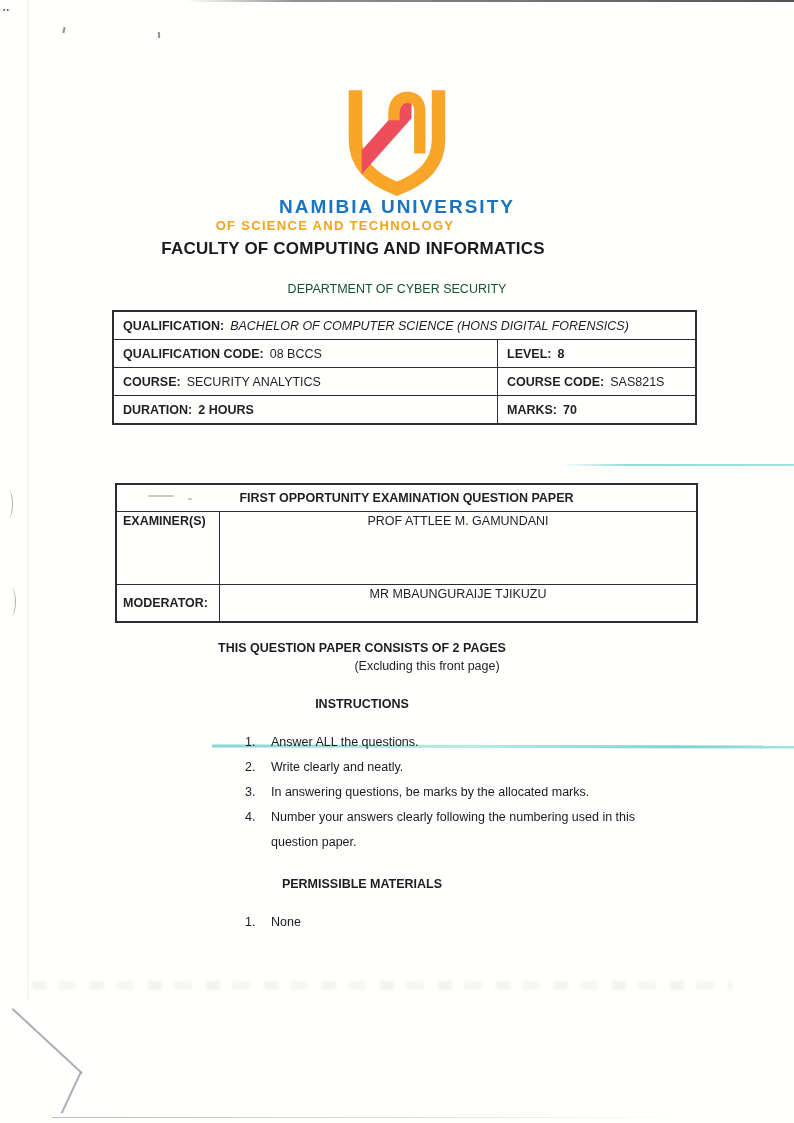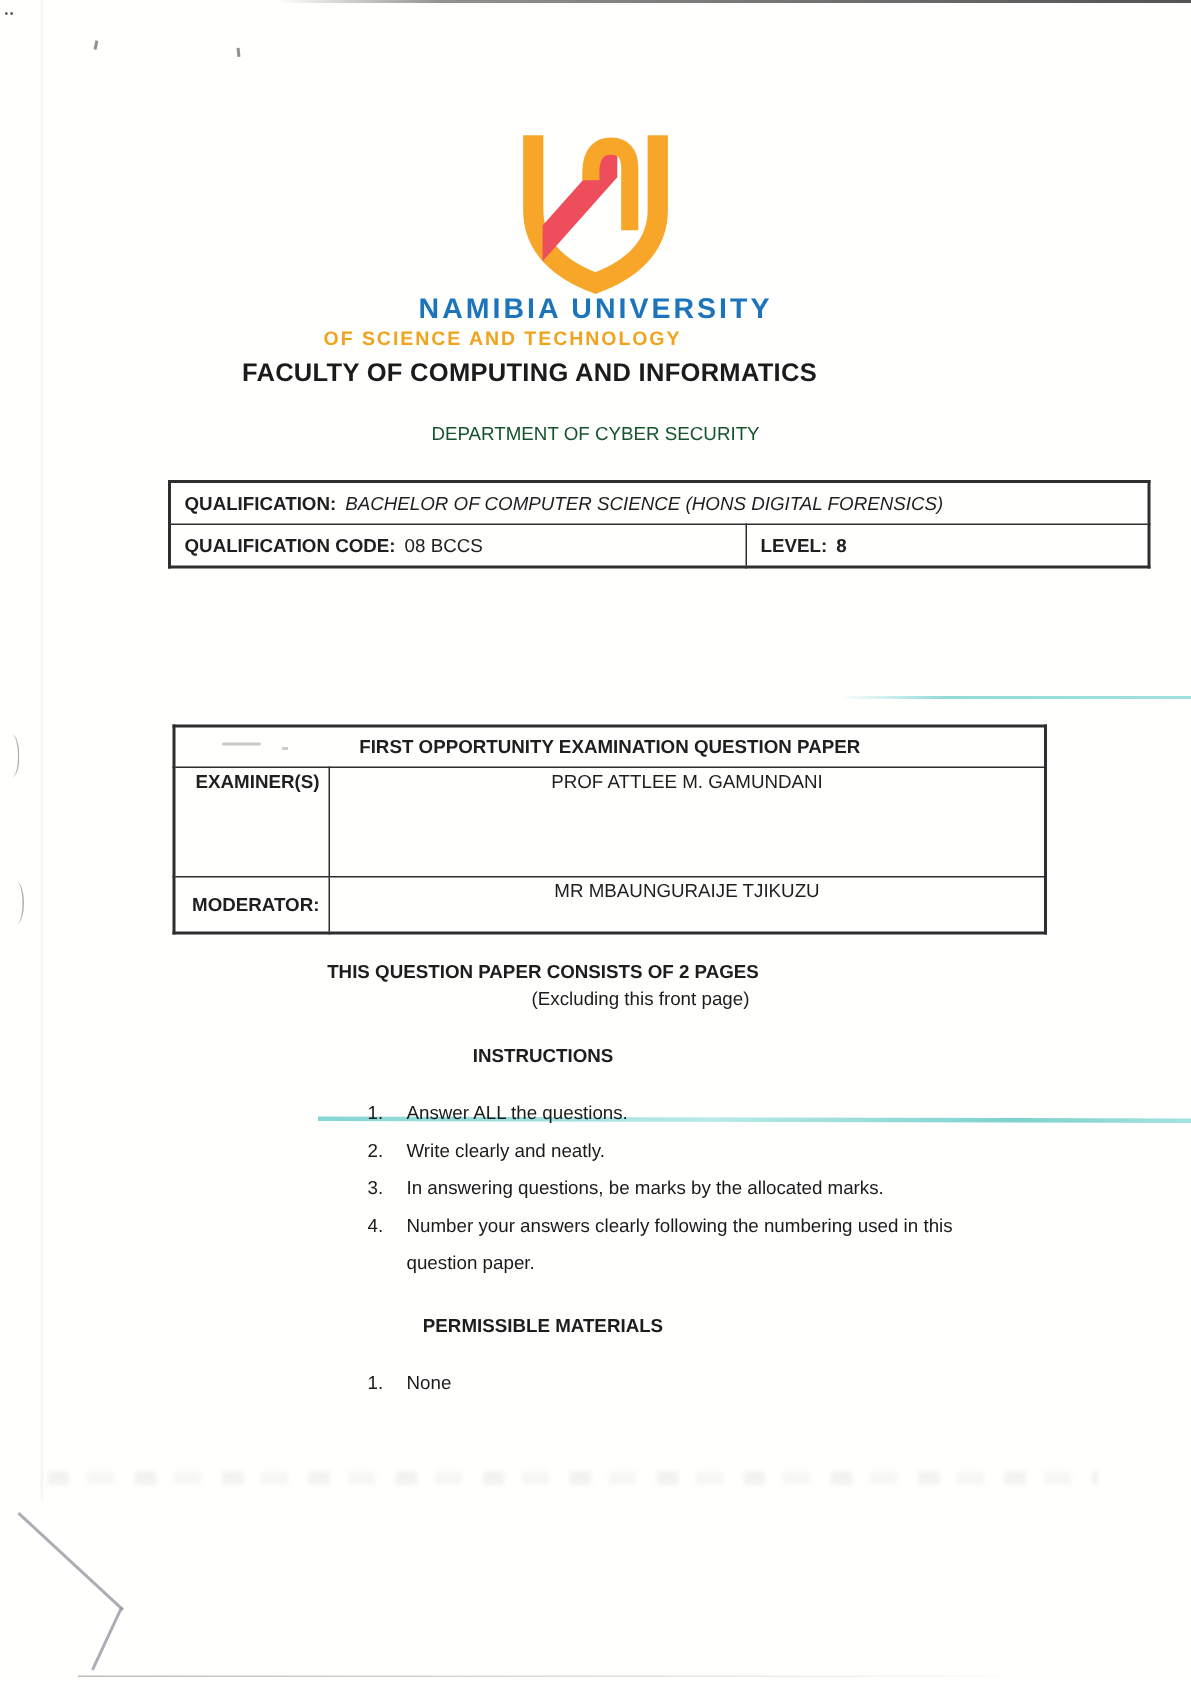--- a/index.html
+++ b/index.html
@@ -33,31 +33,31 @@
   .brand-name{position:absolute;top:196px;left:0;width:794px;text-align:center;
     font-size:19px;font-weight:bold;letter-spacing:2px;color:#1C75BC;}
   .brand-sub{position:absolute;top:218px;left:0;width:670px;text-align:center;
     font-size:13px;font-weight:bold;letter-spacing:1.3px;color:#F2A31D;}
   .faculty{position:absolute;top:239px;left:0;width:706px;text-align:center;
     font-size:17px;font-weight:bold;color:#1b1b1b;letter-spacing:.2px;}
   .department{position:absolute;top:282px;left:0;width:794px;text-align:center;font-size:12.5px;color:#14532d;}
 
   
   table{border-collapse:collapse;}
-  .info-table{position:absolute;top:320px;left:112px;width:655px;border:2px solid #2e2e2e;}
+  .info-table{position:absolute;top:310px;left:112px;width:585px;border:2px solid #2e2e2e;}
   .info-table td{border:1.5px solid #2e2e2e;height:27px;padding:0 0 0 9px;font-size:12.5px;vertical-align:middle;}
   .info-table .col-a{width:374px;}
   .lbl{font-weight:bold;margin-right:6px;}
   .val-italic{font-style:italic;}
   .val-bold{font-weight:bold;}
 
   .exam-table{position:absolute;top:483px;left:115px;width:583px;border:2px solid #2e2e2e;}
   .exam-table td{border:1.5px solid #2e2e2e;font-size:12.5px;padding:2px 6px;}
   .exam-title-cell{height:22px;text-align:center;font-weight:bold;}
-  .exam-label-cell{width:90px;font-weight:bold;vertical-align:top;padding-top:4px;text-align:right;}
+  .exam-label-cell{width:90px;font-weight:bold;vertical-align:top;padding-top:4px;}
   .exam-value-cell{text-align:center;vertical-align:top;padding-top:4px;}
   .row-examiner td{height:68px;}
   .row-moderator td{height:32px;}
   .row-moderator .exam-label-cell{vertical-align:middle;}
 
   
   .center-bold{position:absolute;left:0;width:724px;text-align:center;font-size:12.5px;font-weight:bold;color:#1d1d1d;}
   .center-reg{position:absolute;left:0;width:794px;text-align:center;font-size:12.5px;color:#1d1d1d;margin-left:30px;}
   .consists{top:641px;}
   .excluding{top:659px;}
@@ -113,20 +113,36 @@
       </td>
     </tr>
     <tr>
       <td class="col-a">
         <span class="lbl">QUALIFICATION CODE:</span><span>08 BCCS</span>
       </td>
       <td>
         <span class="lbl">LEVEL:</span><span class="val-bold">8</span>
       </td>
     </tr>
+    <tr>
+      <td>
+        <span class="lbl">COURSE:</span><span>SECURITY ANALYTICS</span>
+      </td>
+      <td>
+        <span class="lbl">COURSE CODE:</span><span>SAS821S</span>
+      </td>
+    </tr>
+    <tr>
+      <td>
+        <span class="lbl">DURATION:</span><span class="val-bold">2 HOURS</span>
+      </td>
+      <td>
+        <span class="lbl">MARKS:</span><span class="val-bold">70</span>
+      </td>
+    </tr>
   </tbody>
     </table>
 
   <table class="exam-table">
     <tbody>
         <tr>
       <td colspan="2" class="exam-title-cell">FIRST OPPORTUNITY EXAMINATION QUESTION PAPER</td>
     </tr>
     <tr class="row-examiner">
       <td class="exam-label-cell">EXAMINER(S)</td>

